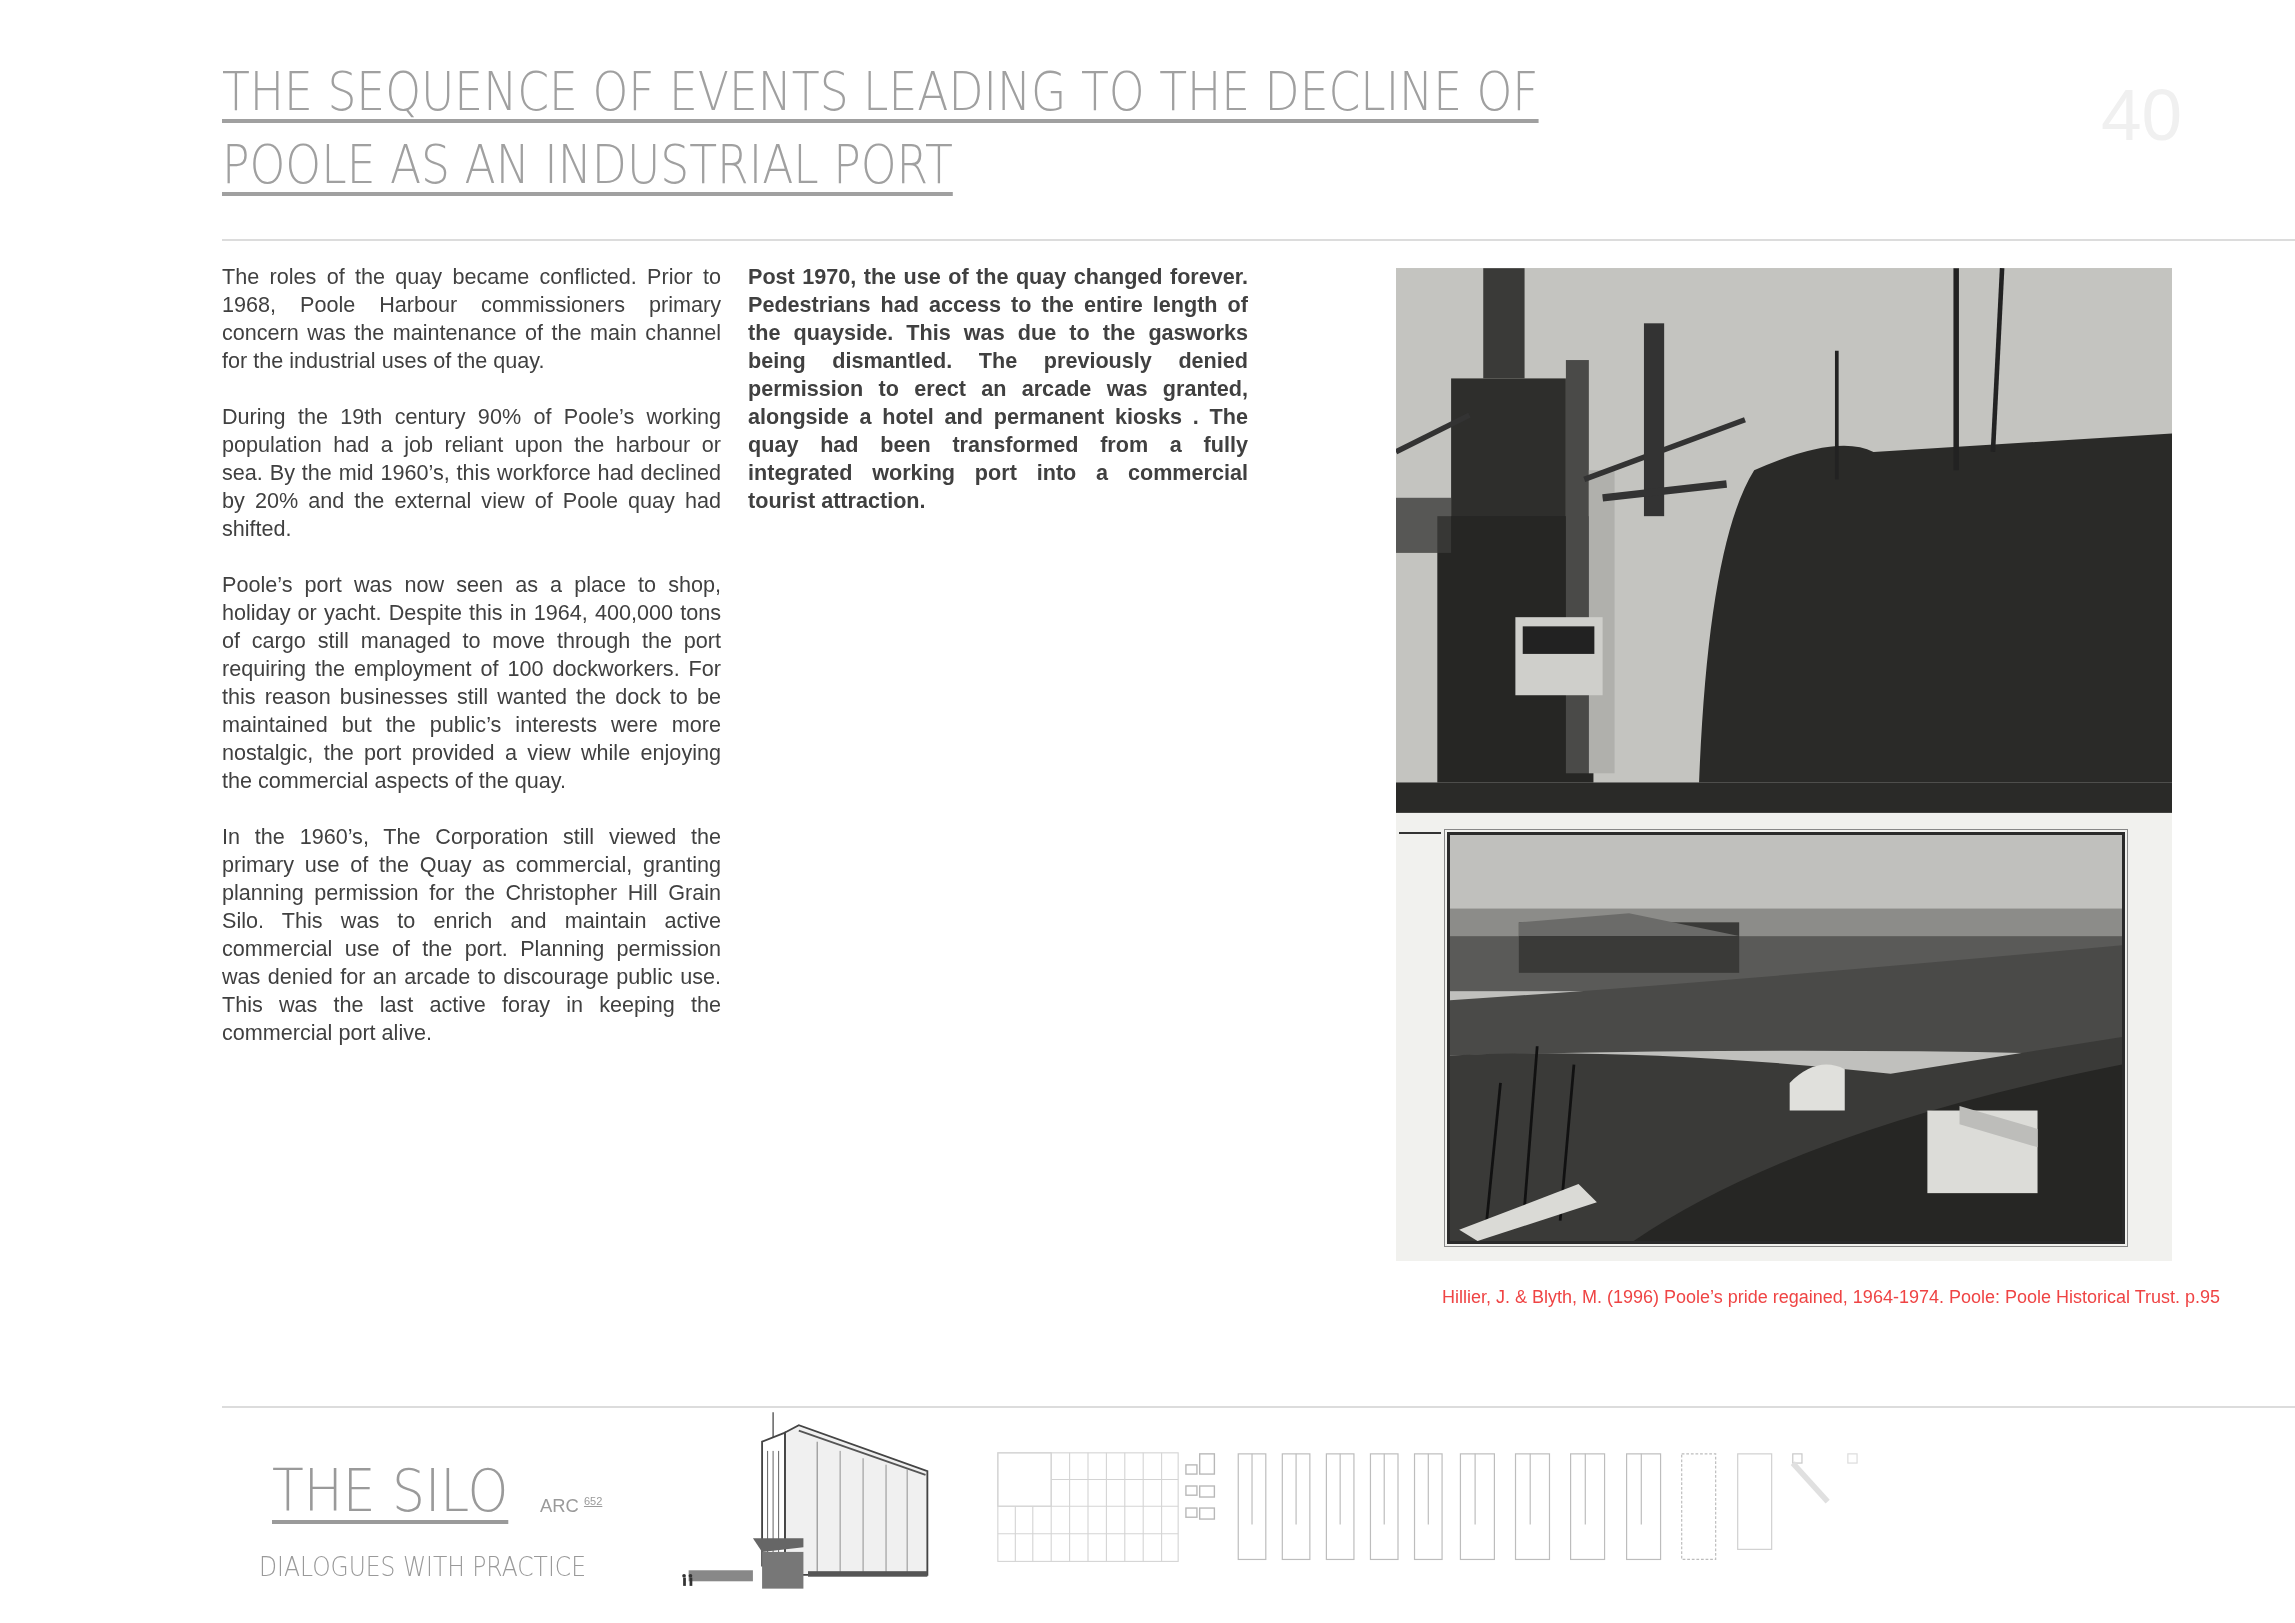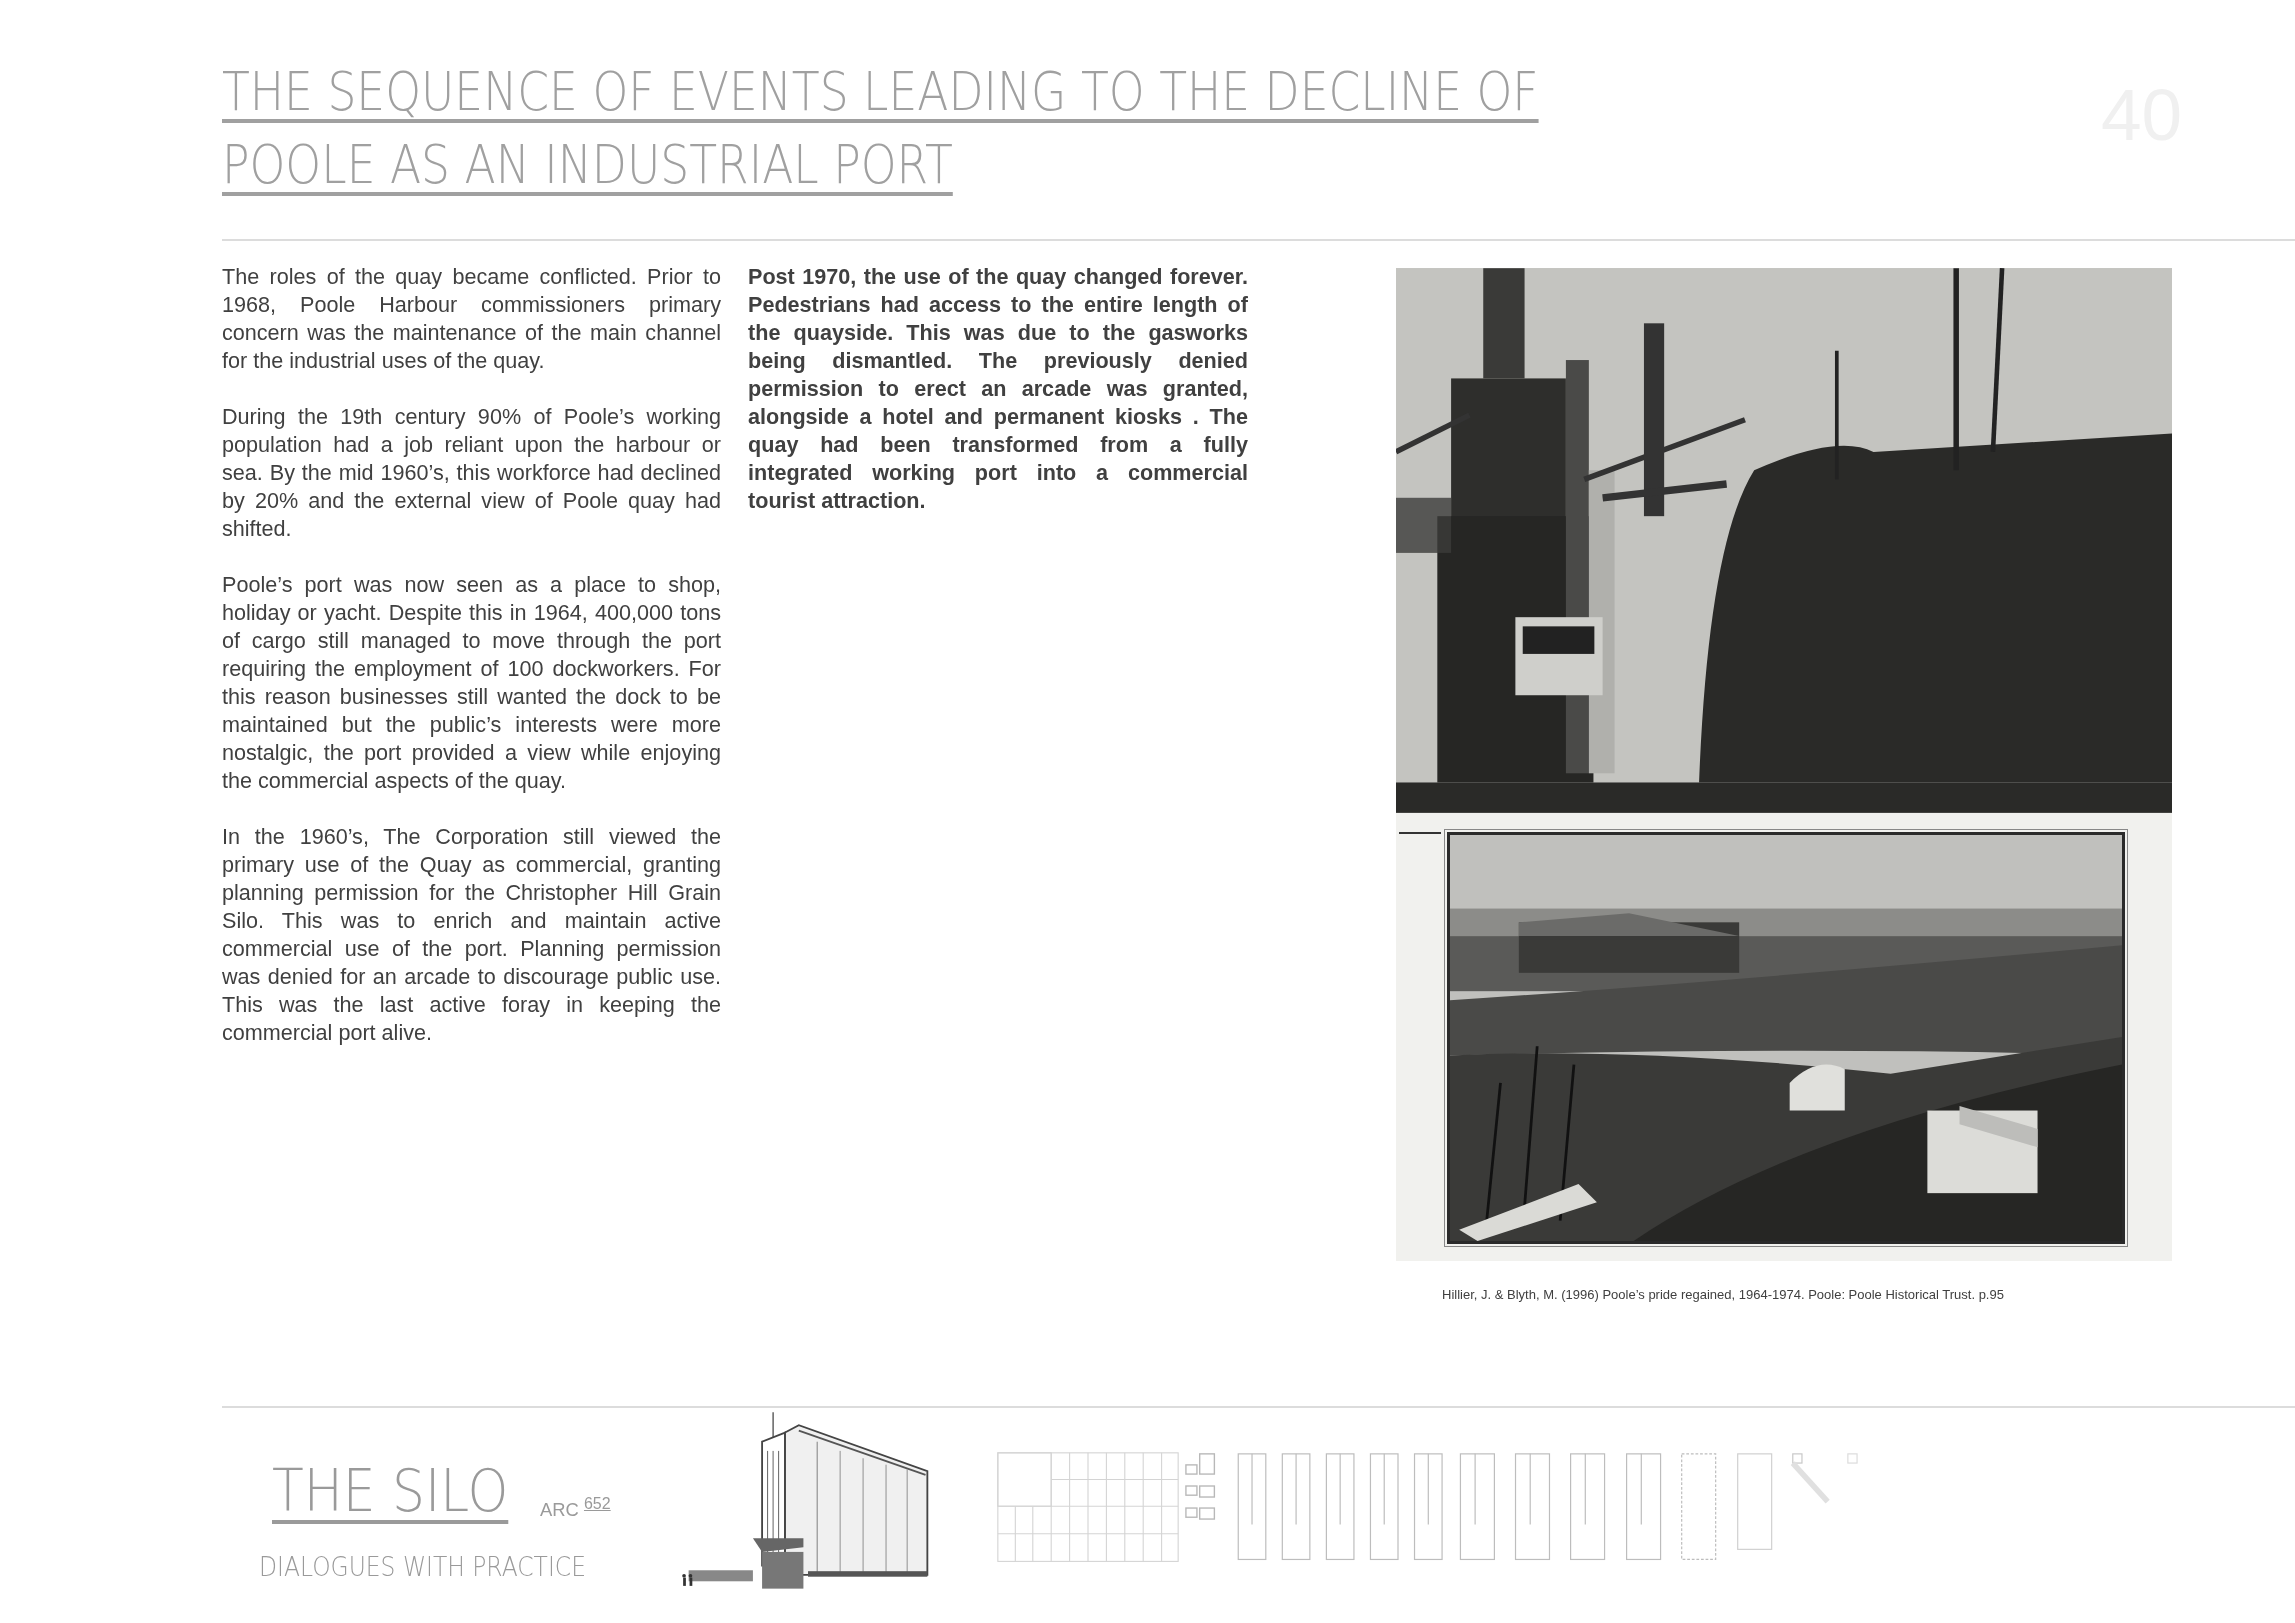--- a/index.html
+++ b/index.html
@@ -7,24 +7,24 @@
   .title { position:absolute; left:222px; top:55px; width:1653px; font-family:"DejaVu Sans", sans-serif; font-weight:300; color:#a0a0a0; font-size:53px; line-height:73px; letter-spacing:0px; transform:scaleX(0.86); transform-origin:left top; }
   .title span { display:inline; text-decoration:underline; text-decoration-thickness:3.7px; text-underline-offset:9.2px; }
   .page-num { position:absolute; left:2101px; top:73px; font-family:"Liberation Sans", sans-serif; font-size:73px; color:#f0f0f0; font-weight:300; }
   .rule { position:absolute; height:1.8px; background:#dcdcdc; }
   .col { position:absolute; font-size:21.6px; line-height:28px; color:#404040; text-align:justify; }
   .col p { margin:0 0 28px 0; }
   .photo { position:absolute; overflow:hidden; }
   .photo1 { left:1396px; top:268px; width:776px; height:545px; background:linear-gradient(180deg,#c9c9c6 0%,#bdbdb9 40%,#5a5a58 70%,#2a2a28 100%); }
   .photo-frame { position:absolute; left:1396px; top:813px; width:776px; height:448px; background:#f1f1ee; }
   .photo2 { position:absolute; left:1447px; top:832px; width:672px; height:406px; border:3.7px solid #2a2a2a; outline:1.8px solid #888; outline-offset:2.8px; background:linear-gradient(180deg,#c8c8c6 0%,#a9a9a6 25%,#4e4e4c 45%,#6a6a68 60%,#3a3a38 80%,#2c2c2a 100%); }
-  .caption { position:absolute; left:1442px; top:1287px; font-size:13px; color:#404040; }
+  .caption { position:absolute; left:1442px; top:1287px; font-size:18px; color:#ef4444; }
   .footer-title { position:absolute; left:272px; top:1456px; font-family:"DejaVu Sans", sans-serif; font-weight:300; font-size:59px; color:#9a9a9a; transform:scaleX(0.88); transform-origin:left top; text-decoration:underline; text-decoration-thickness:3.7px; text-underline-offset:9.2px; }
   .footer-arc { position:absolute; left:540px; top:1495px; font-size:18.4px; color:#9a9a9a; }
-  .footer-arc sup { font-size:16px; text-decoration:underline; }
+  .footer-arc sup { font-size:11px; text-decoration:underline; }
   .footer-sub { position:absolute; left:259px; top:1552px; font-family:"DejaVu Sans", sans-serif; font-size:26px; color:#9a9a9a; transform:scaleX(0.9); transform-origin:left top; font-weight:300; }
   .drawing { position:absolute; }
 </style>
 </head>
 <body>
 
 <div class="title">
   <span>THE SEQUENCE OF EVENTS LEADING TO THE DECLINE OF</span><br>
   <span>POOLE AS AN INDUSTRIAL PORT</span>
 </div>

